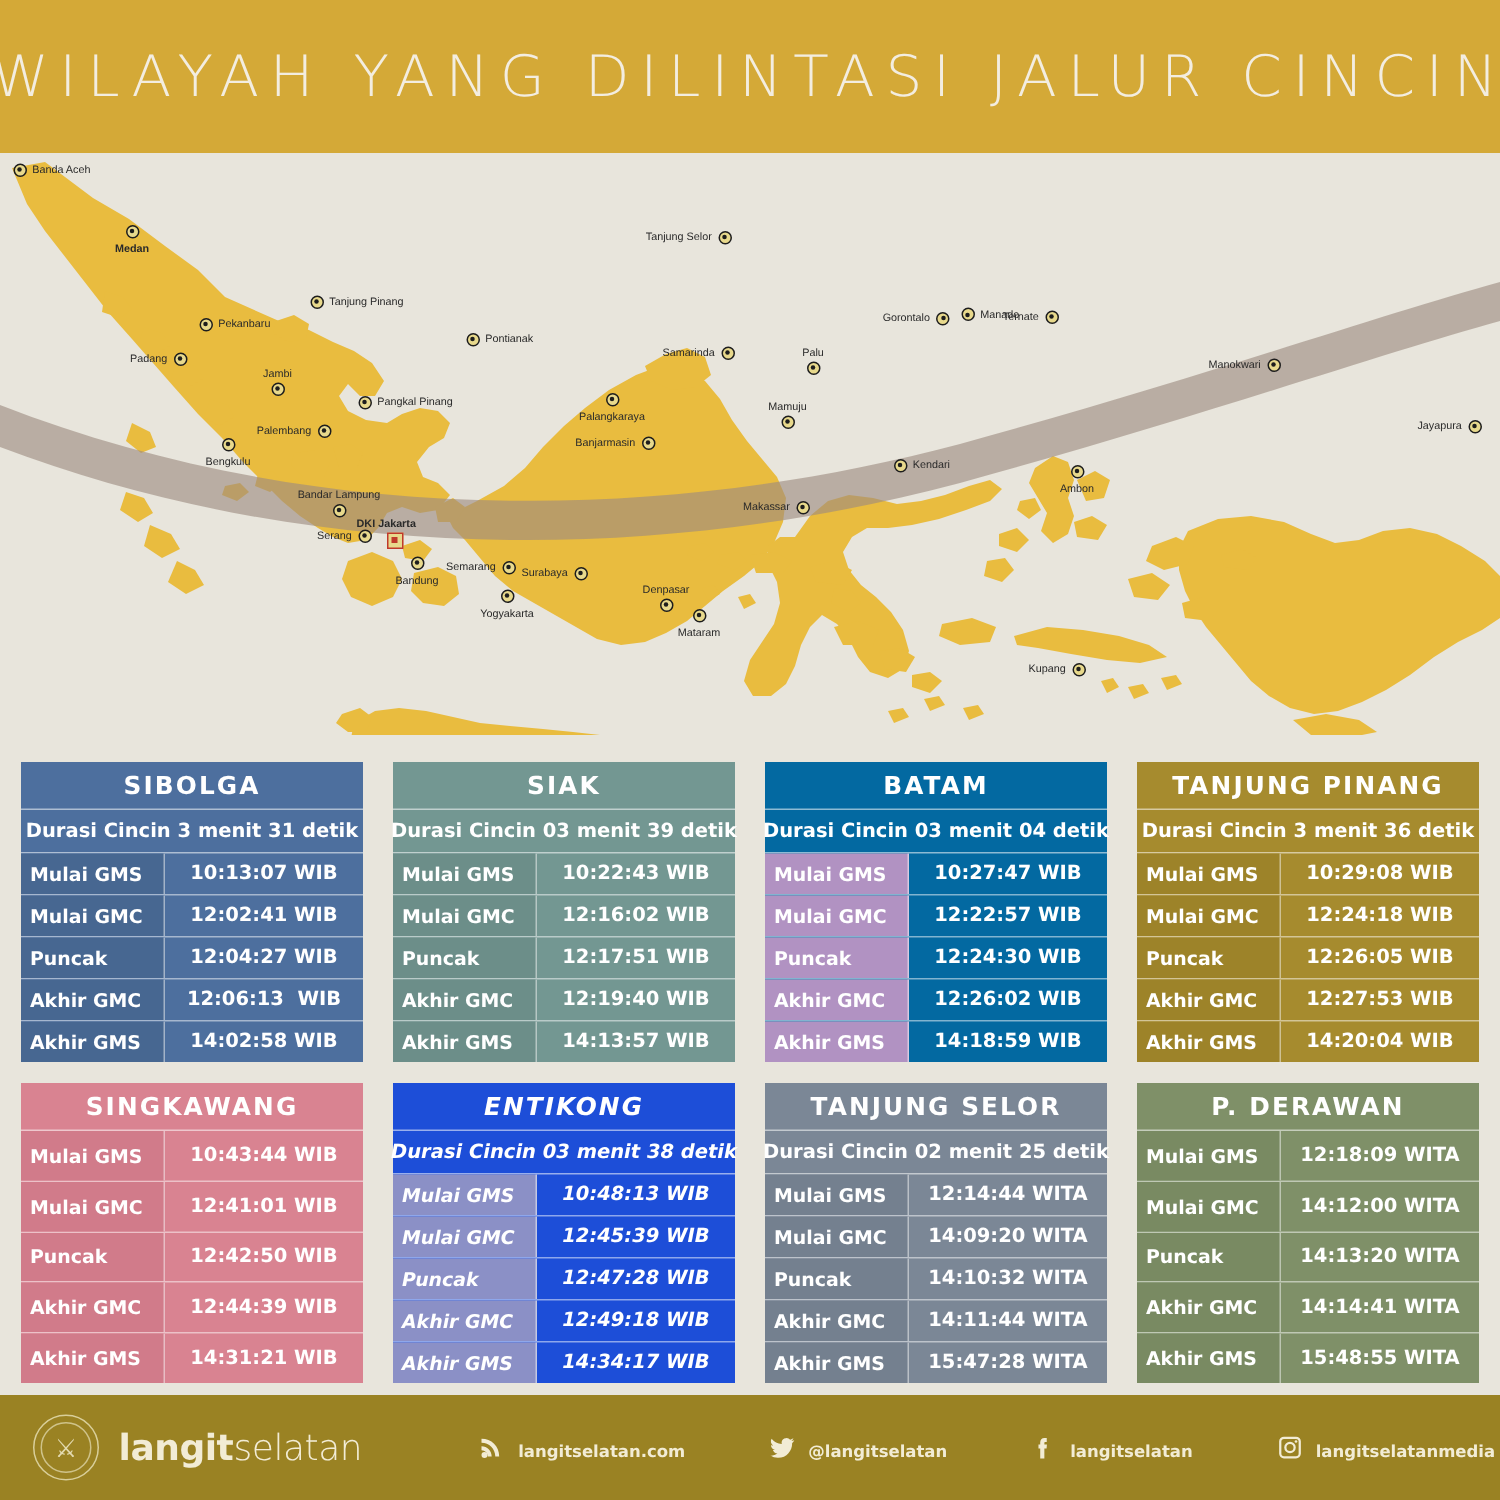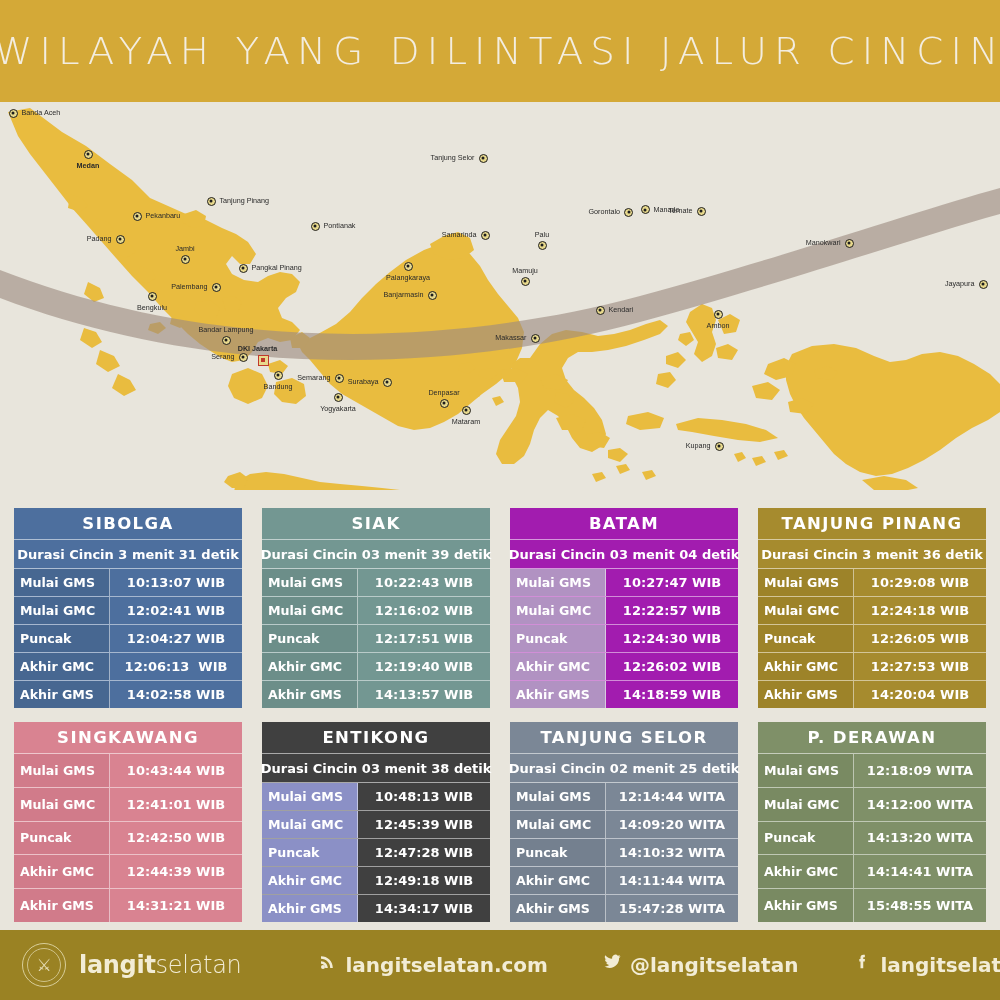--- a/index.html
+++ b/index.html
@@ -189,23 +189,23 @@
     color: #f2ecd5;
     font-family: "DejaVu Sans", sans-serif;
     letter-spacing: -0.3px;
     white-space: nowrap;
   }
   .brand-name b { font-weight: bold; }
   .brand-name span.light { font-weight: 300; }
 
   .social { display: flex; align-items: center; gap: 0; margin-left: 78px; }
   .sitem {
-    display: flex; align-items: flex-start;
+    display: flex; align-items: flex-end;
     color: #f2ecd5;
-    font-size: 20px;
+    font-size: 11px;
     font-weight: bold;
     font-family: "DejaVu Sans", sans-serif;
     margin-right: 56px;
     white-space: nowrap;
   }
   .sitem .sico {
     margin-right: 9px;
     display: inline-flex; align-items: center; justify-content: center;
     width: 17px; height: 17px;
     color: #f2ecd5;
@@ -517,21 +517,21 @@
           <div class="crow">
             <div class="rlabel" style="background:#6c8e89">Akhir GMC</div>
             <div class="rvalue">12:19:40 WIB</div>
           </div>
           <div class="crow">
             <div class="rlabel" style="background:#6c8e89">Akhir GMS</div>
             <div class="rvalue">14:13:57 WIB</div>
           </div>
         </div>
       </div>
-      <div class="card" style="background: #a21caf;">
+      <div class="card" style="background: #0369a1;">
         <div class="card-title">BATAM</div>
         <div class="card-sub">Durasi Cincin 03 menit 04 detik</div>
         <div class="card-rows">
           <div class="crow">
             <div class="rlabel" style="background:#b192c2">Mulai GMS</div>
             <div class="rvalue">10:27:47 WIB</div>
           </div>
           <div class="crow">
             <div class="rlabel" style="background:#b192c2">Mulai GMC</div>
             <div class="rvalue">12:22:57 WIB</div>
@@ -594,21 +594,21 @@
           <div class="crow">
             <div class="rlabel" style="background:#d17b8a">Akhir GMC</div>
             <div class="rvalue">12:44:39 WIB</div>
           </div>
           <div class="crow">
             <div class="rlabel" style="background:#d17b8a">Akhir GMS</div>
             <div class="rvalue">14:31:21 WIB</div>
           </div>
         </div>
       </div>
-      <div class="card" style="background: #404040;">
+      <div class="card" style="background: #1d4ed8; font-style: italic;">
         <div class="card-title">ENTIKONG</div>
         <div class="card-sub">Durasi Cincin 03 menit 38 detik</div>
         <div class="card-rows">
           <div class="crow">
             <div class="rlabel" style="background:#8b90c6">Mulai GMS</div>
             <div class="rvalue">10:48:13 WIB</div>
           </div>
           <div class="crow">
             <div class="rlabel" style="background:#8b90c6">Mulai GMC</div>
             <div class="rvalue">12:45:39 WIB</div>

